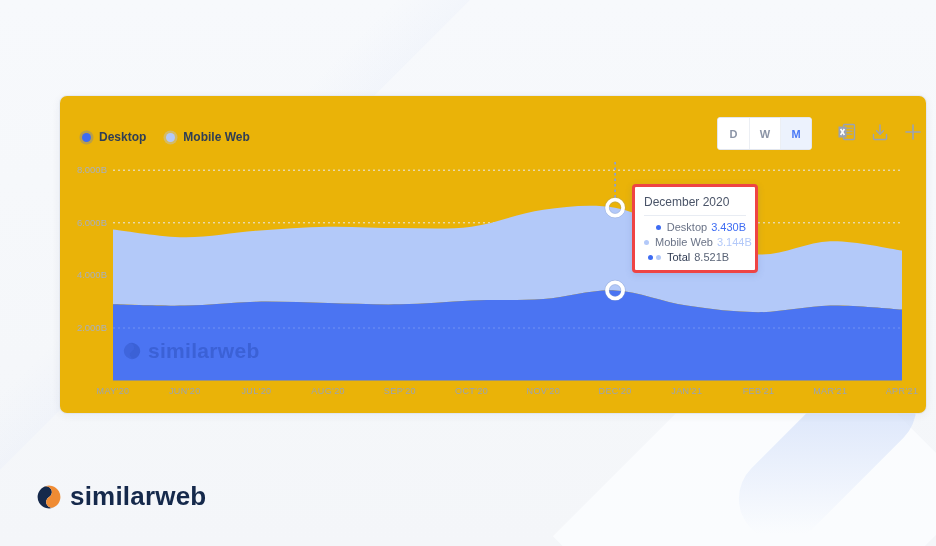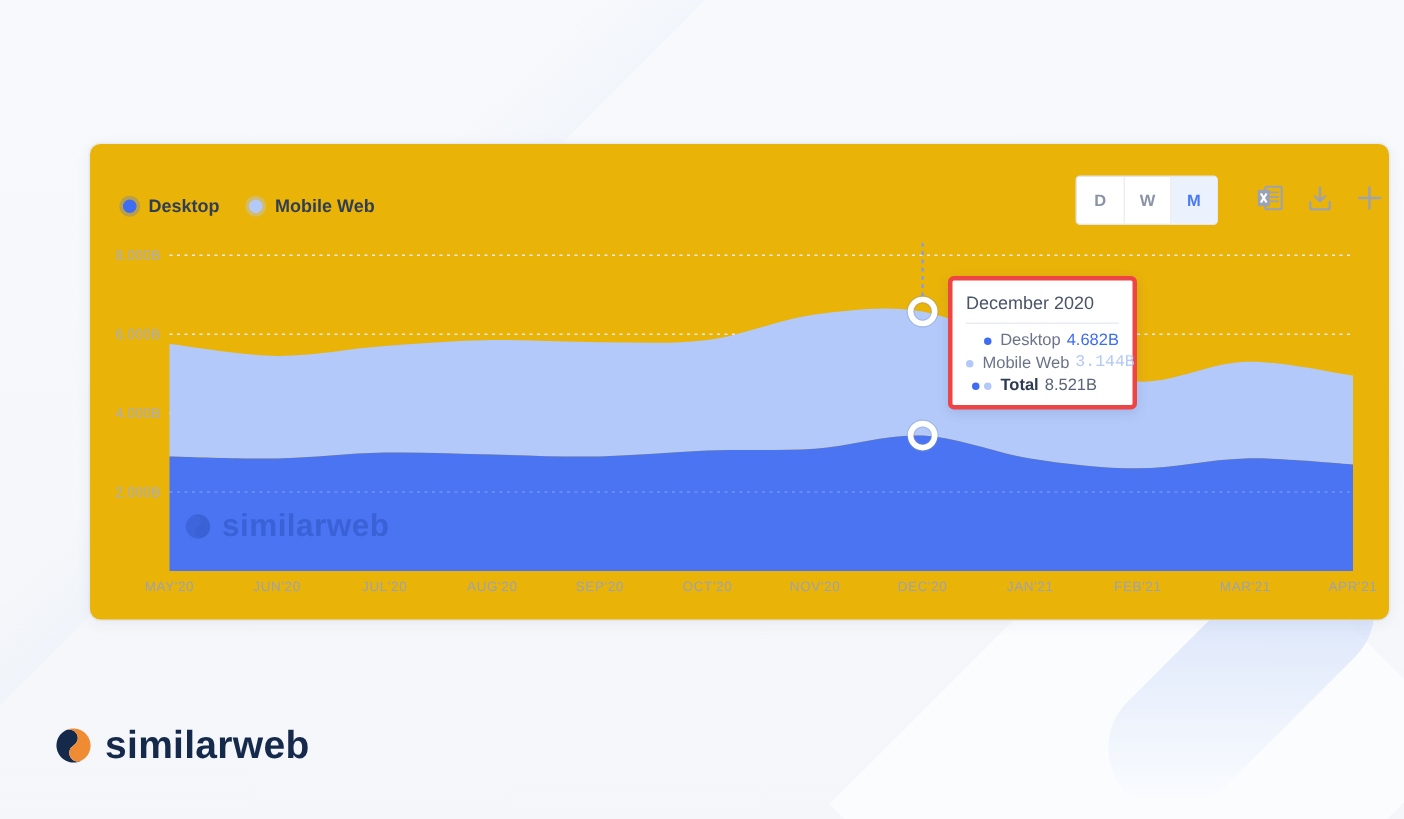--- a/index.html
+++ b/index.html
@@ -66,22 +66,22 @@
     background:#fff; border:3px solid #ef4444; border-radius:4px;
     box-shadow:0 2px 7px rgba(80,100,160,0.18); padding:8px 9px 7px 9px;
   }
   .tt-title{ font-size:12px; color:#4a5468; }
   .tt-sep{ border:none; border-top:1px solid #e8ecf3; margin:6px 0 5px 0; }
   .tt-row{ display:flex; align-items:center; font-size:11px; color:#6a7387; margin-top:3px; white-space:nowrap; }
   .tt-dots{ width:17px; display:flex; justify-content:flex-end; gap:3px; margin-right:6px; }
   .tt-dot{ width:5px; height:5px; border-radius:50%; }
   .tt-dot-desktop{ background:#3e6cf3; } .tt-dot-mobile{ background:#b3c9f9; }
   .tt-label{ margin-right:4px; }
-  .tt-label-total{ font-weight:700; color:#2e3a52; }
-  .v-desktop{ color:#3e6cf3; } .v-mobile{ color:#b3c9f9;font-family:Liberation Mono, monospace; } .v-total{ color:#5a6477; }
+  .tt-label-total{ font-weight:400; color:#2e3a52; }
+  .v-desktop{ color:#3e6cf3; } .v-mobile{ color:#b3c9f9; } .v-total{ color:#5a6477; }
   
   .footer-logo{ position:absolute; left:35px; top:481px; display:flex; align-items:center; gap:7px; }
   .footer-logo .brand-text{ font-size:26px; font-weight:700; color:#15294b; letter-spacing:0.2px; }
 </style>
 </head>
 <body>
 
 <div class="bg-wedge"></div>
 <div class="bg-soft-band"></div>
 <div class="bg-capsule"></div>
@@ -175,21 +175,21 @@
   </div>
 
   <div class="tooltip">
     <div class="tt-title">December 2020</div>
     <hr class="tt-sep">
     <div class="tt-row">
       <span class="tt-dots">
           <span class="tt-dot tt-dot-desktop"></span>
         </span>
       <span class="tt-label">Desktop</span>
-      <span class="v-desktop">4.682B</span>
+      <span class="v-desktop">3.430B</span>
     </div>
     <div class="tt-row">
       <span class="tt-dots">
           <span class="tt-dot tt-dot-mobile"></span>
         </span>
       <span class="tt-label">Mobile Web</span>
       <span class="v-mobile">3.144B</span>
     </div>
     <div class="tt-row">
       <span class="tt-dots">

